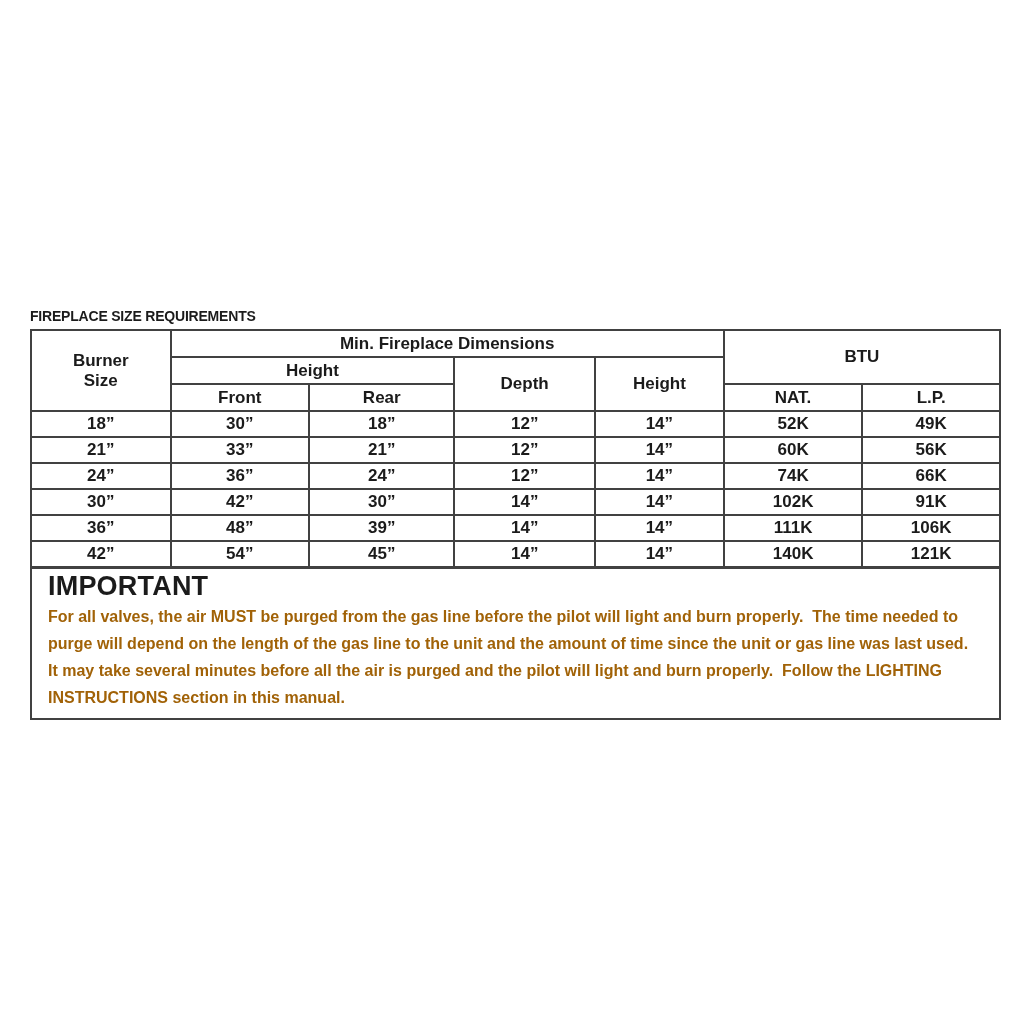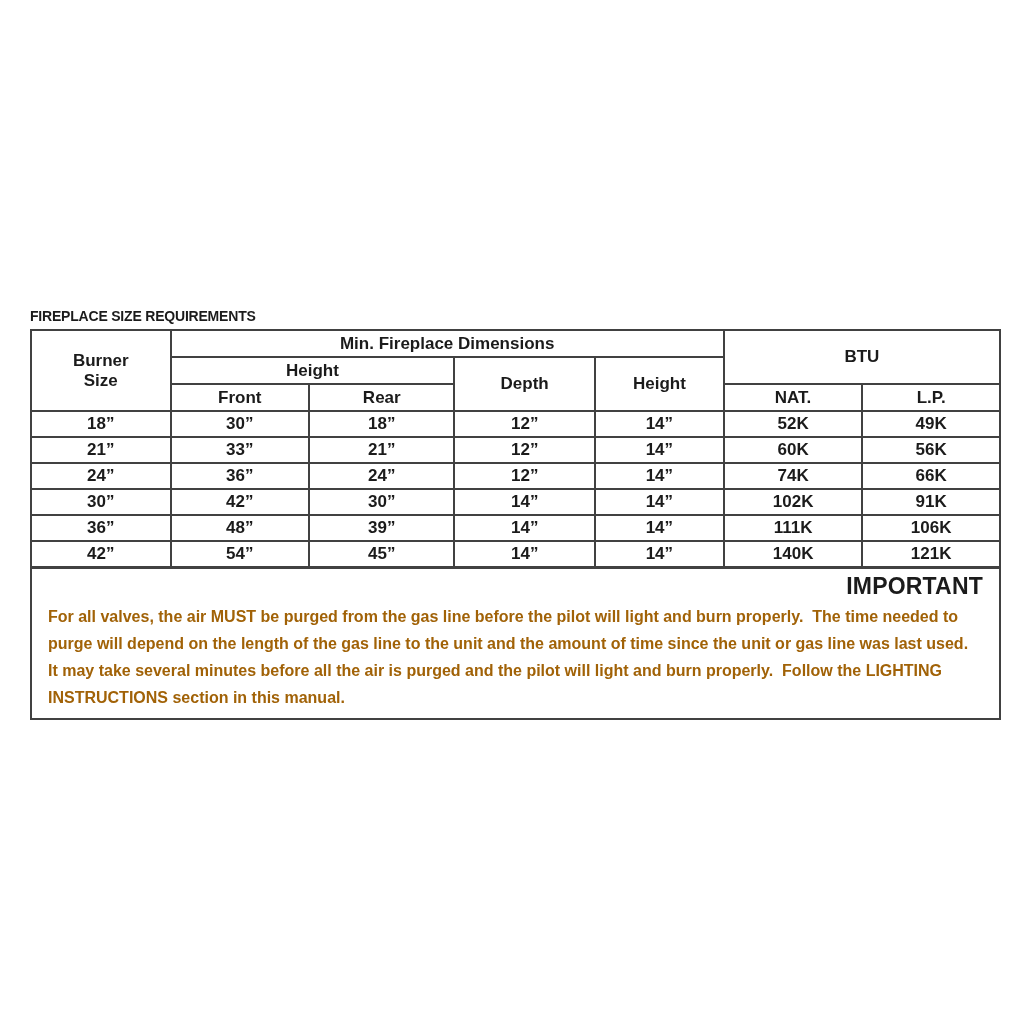--- a/index.html
+++ b/index.html
@@ -46,22 +46,22 @@
   }
   tr.hrow td { height: 25px; }
   tr.drow td { height: 24px; }
   .two-line div { line-height: 20px; }
   .important-box {
     border: 2px solid #414141;
     margin-top: -1px;
     padding: 3px 16px 7px 16px;
   }
   .important-heading {
-    text-align: right;
-    font-size: 23px;
+    text-align: left;
+    font-size: 27px;
     font-weight: bold;
     line-height: 26px;
     margin: 1px 0 4px 0;
     letter-spacing: 0.2px;
   }
   .important-body {
     font-size: 16px;
     font-weight: bold;
     line-height: 27px;
     white-space: pre-wrap;

